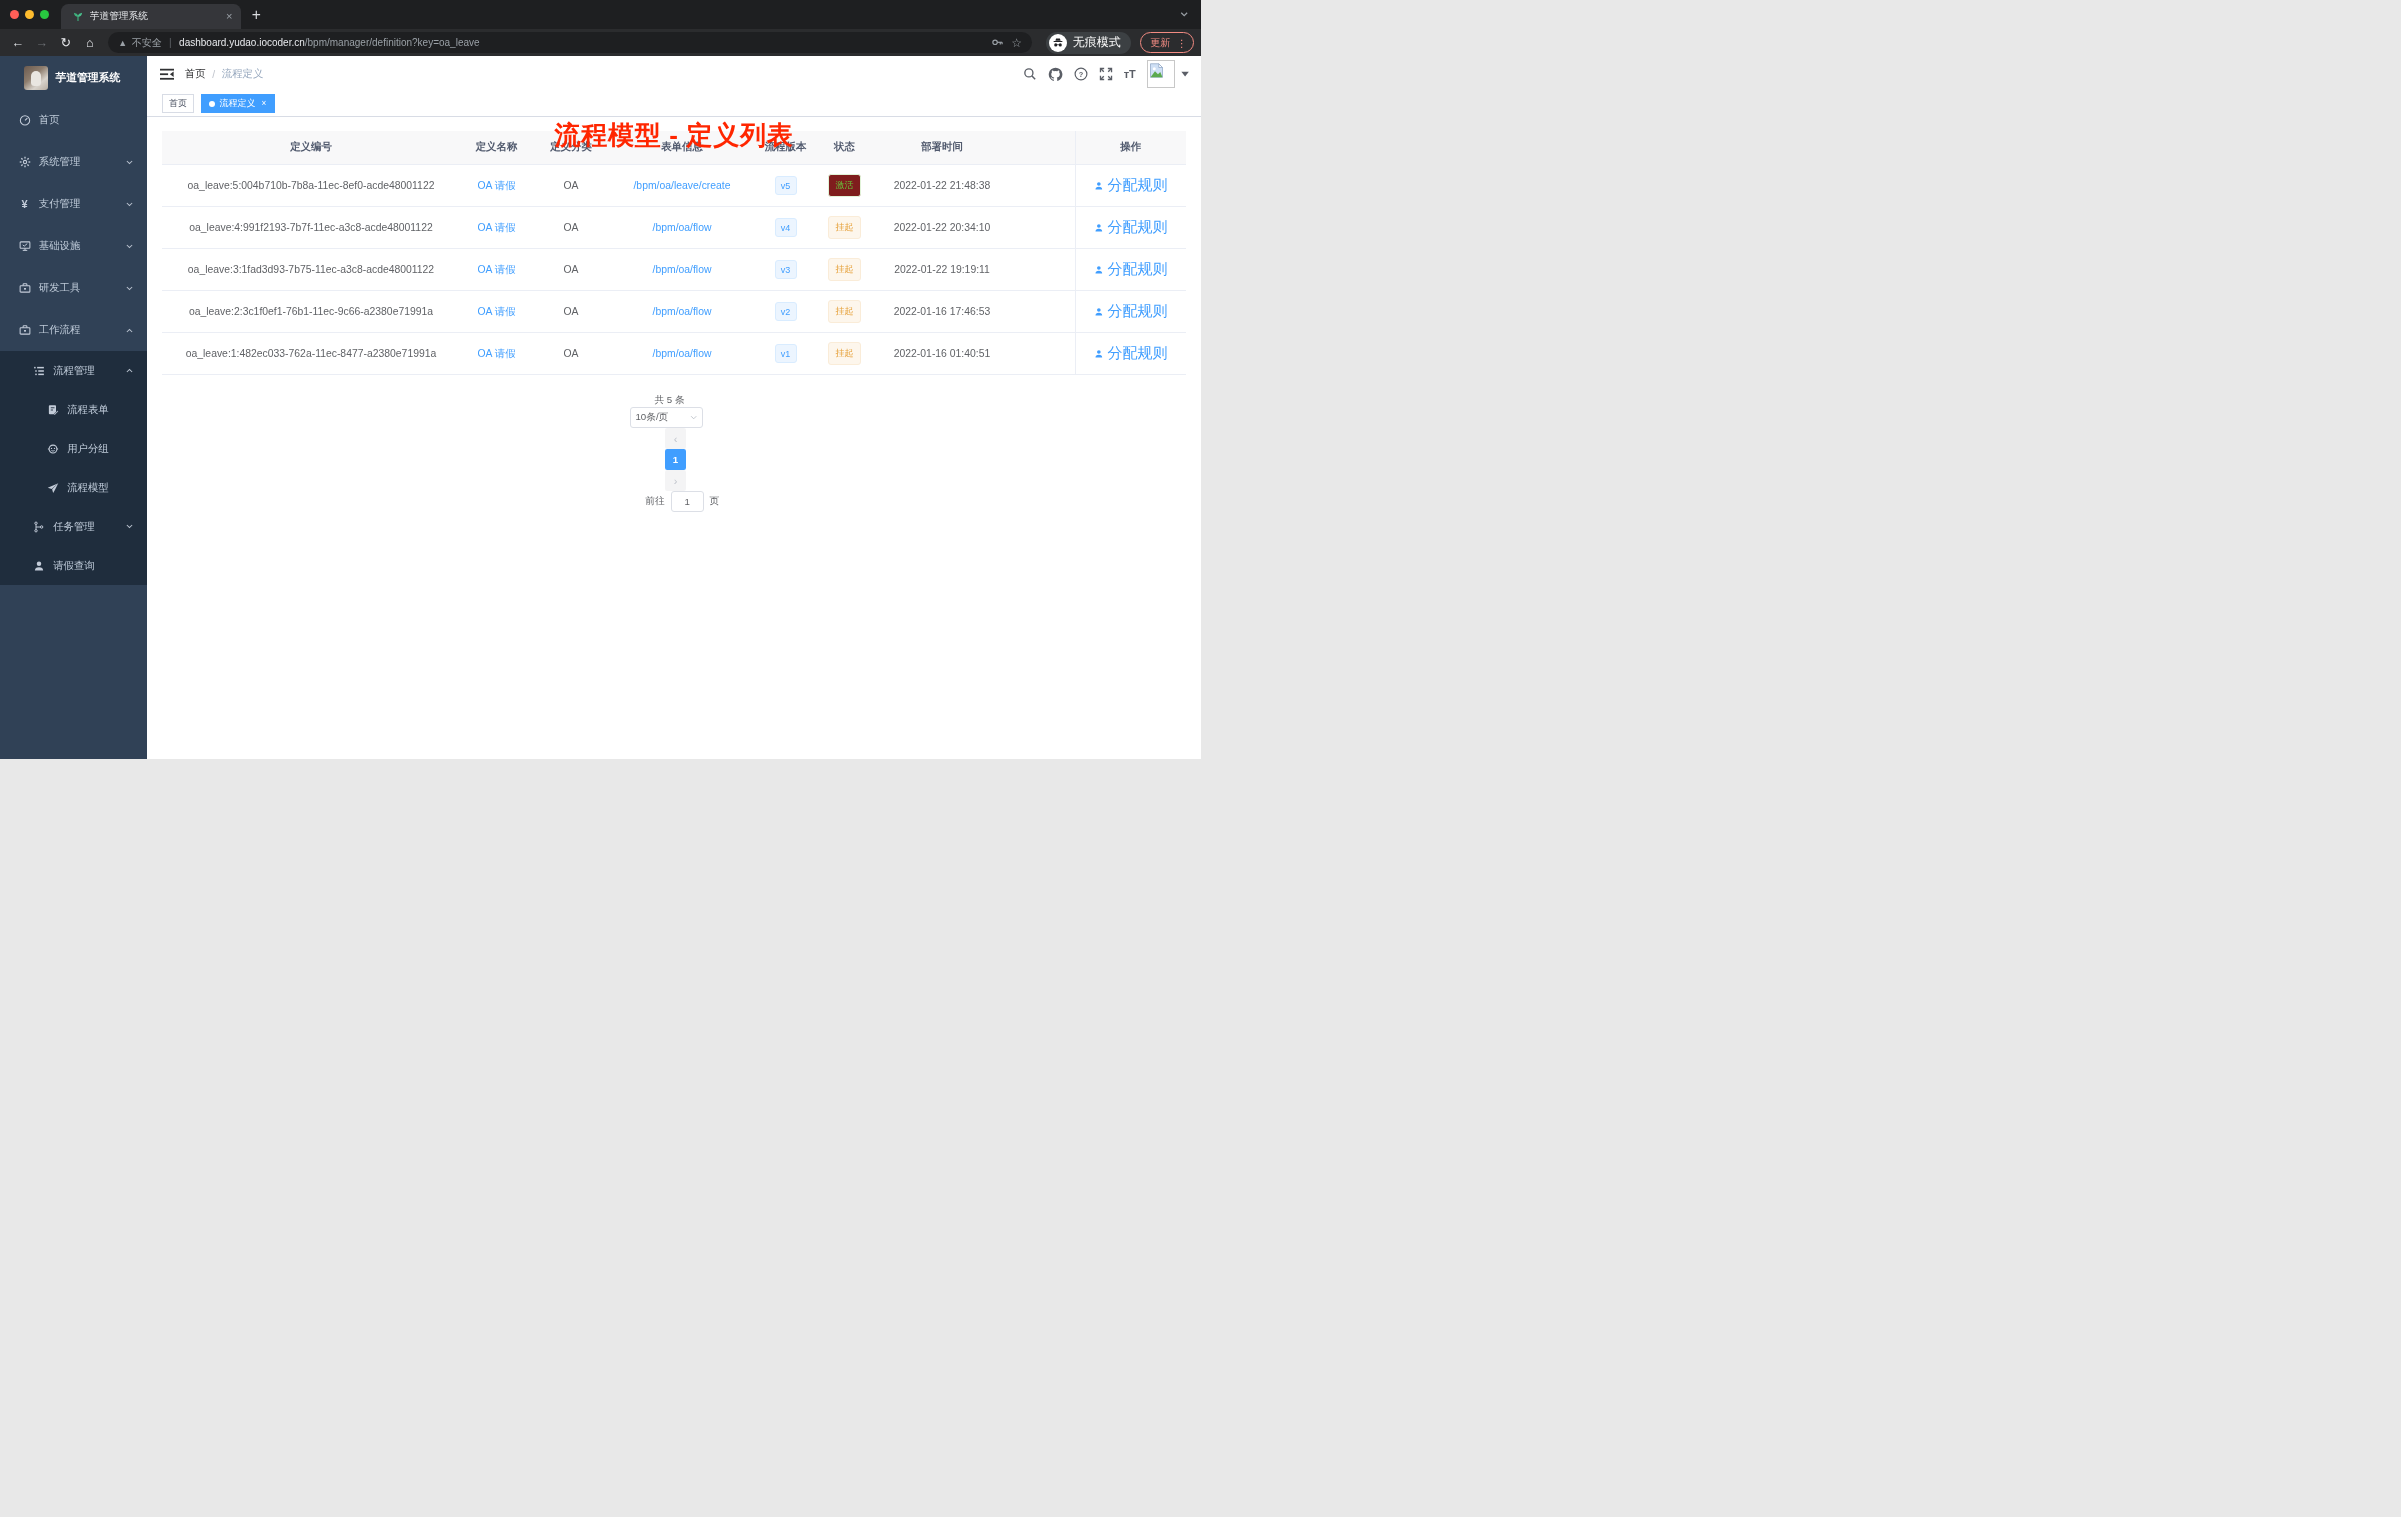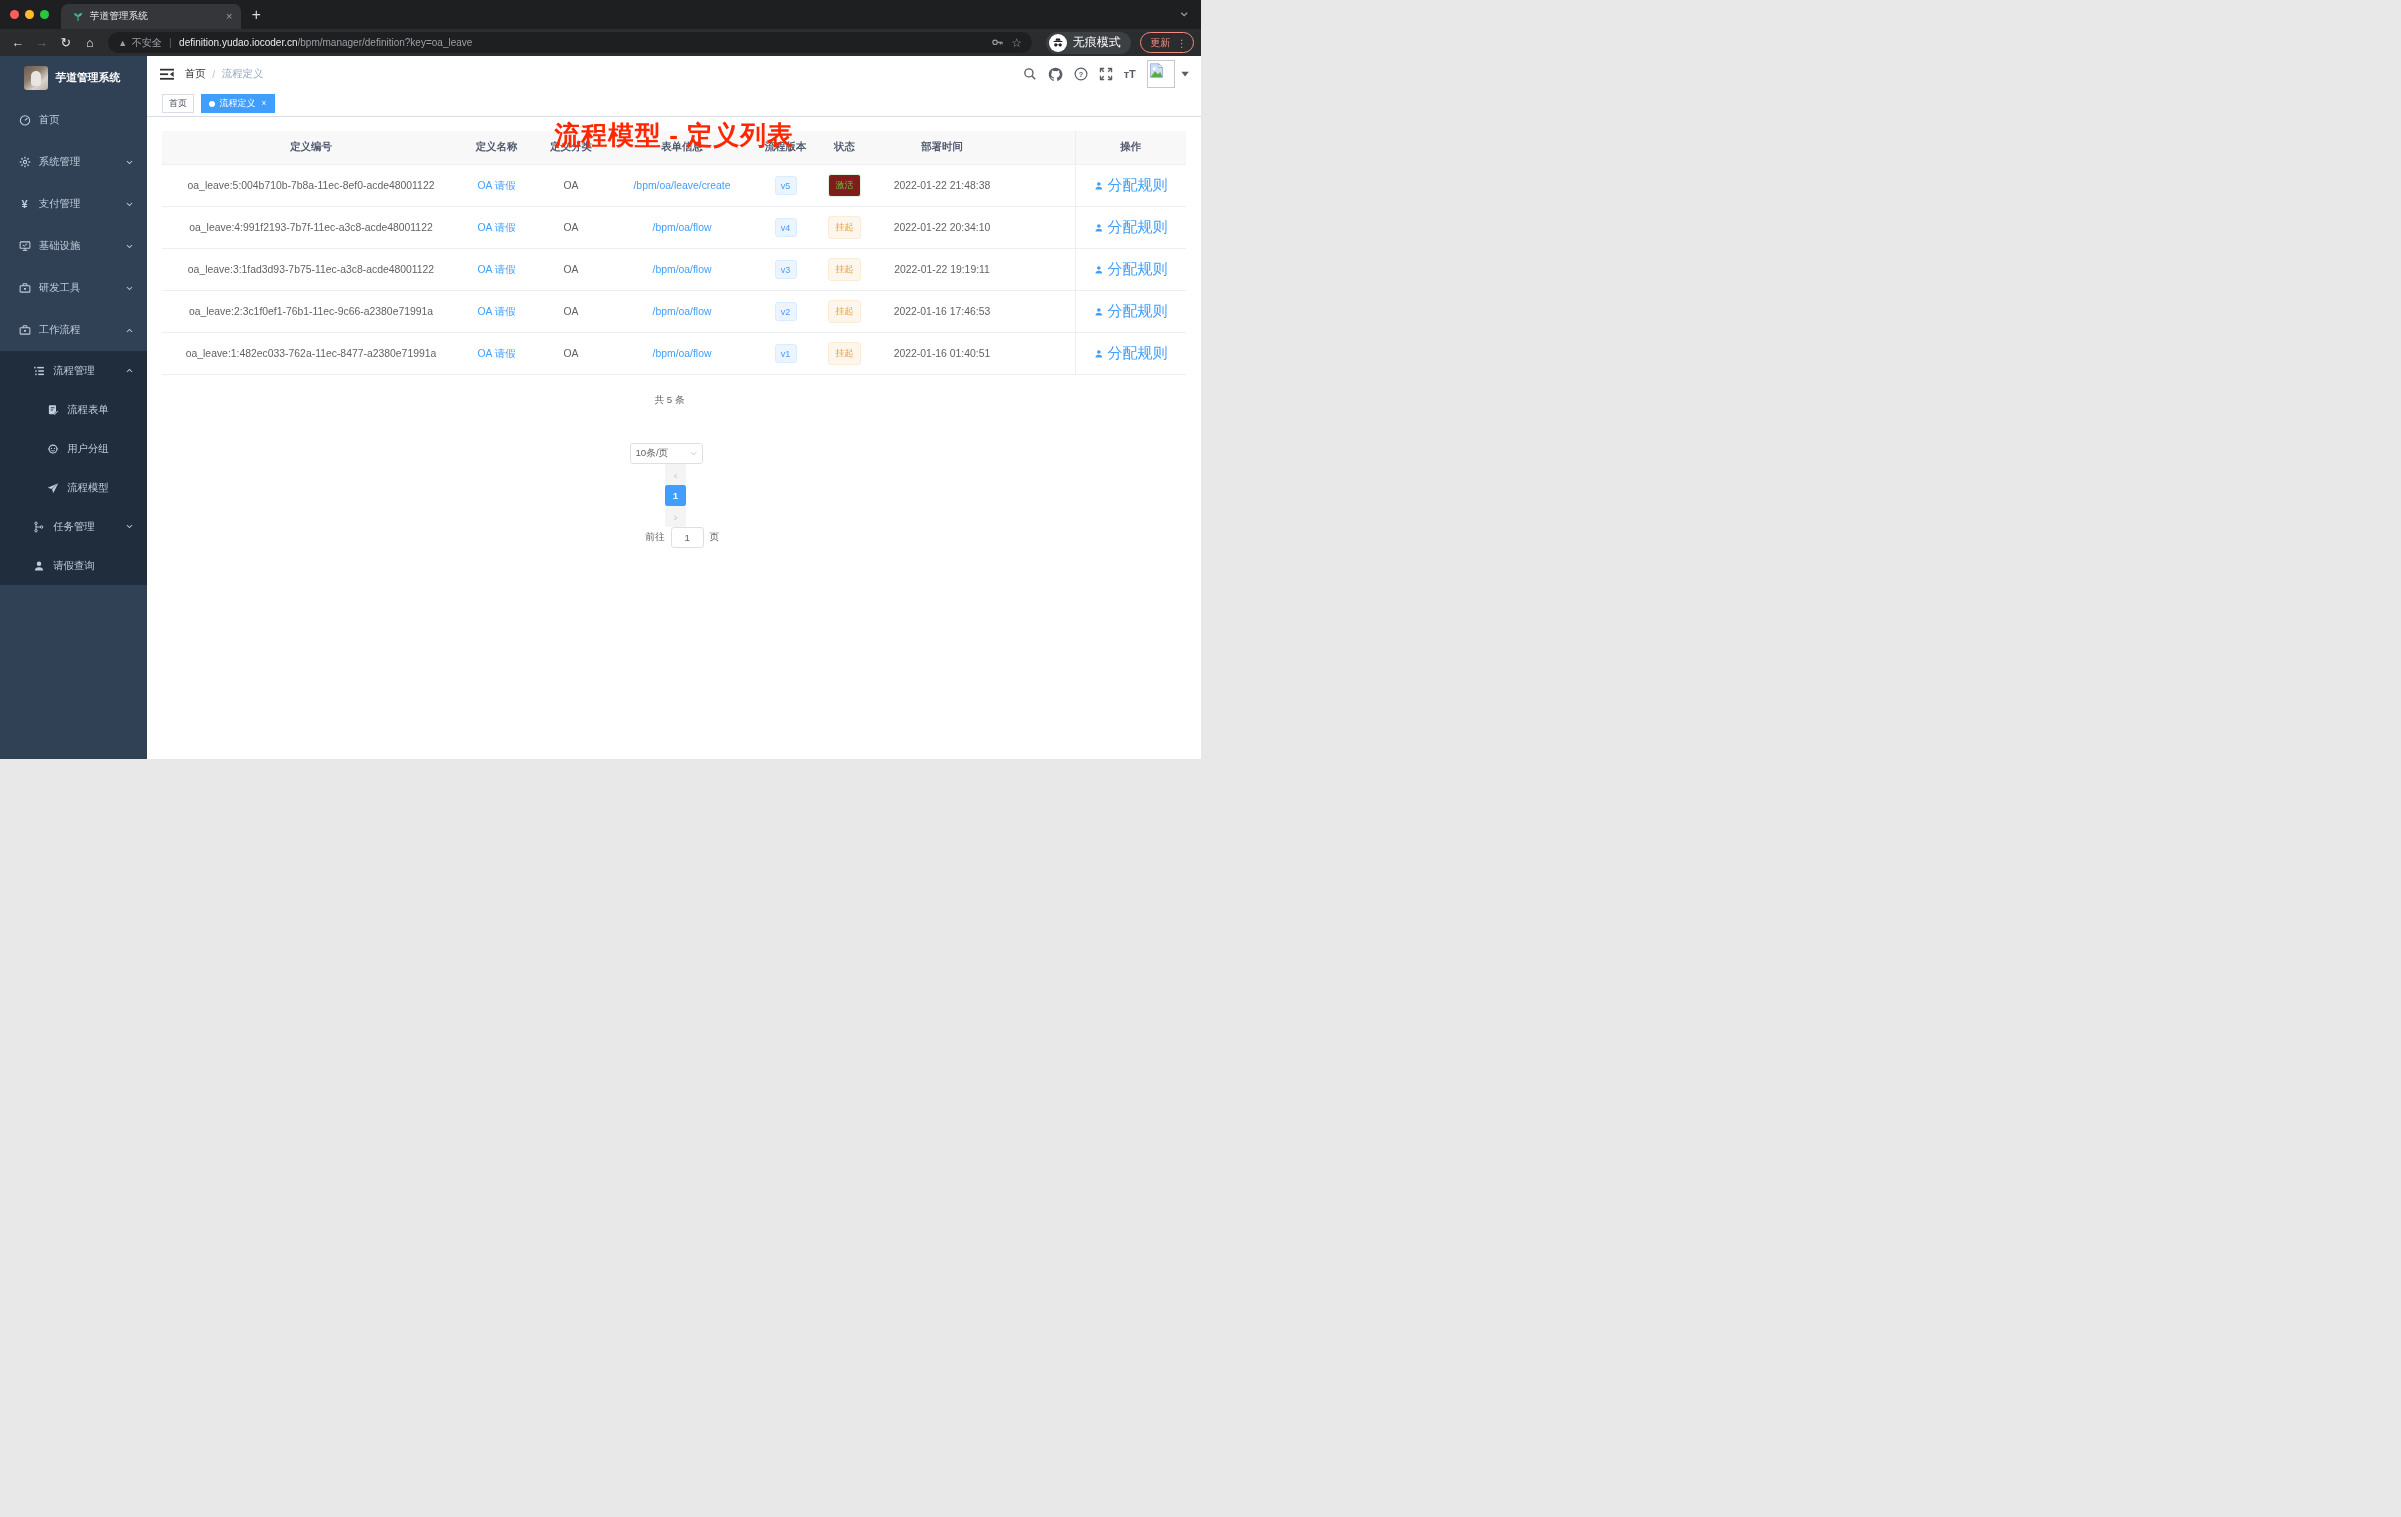--- a/index.html
+++ b/index.html
@@ -100,21 +100,21 @@
           background:#ecf5ff; border:0.7px solid #d9ecff; color:#409eff; }
   .stag { display:inline-block; padding:3.7px 6.7px; font-size:9px; border-radius:3px; }
   .stag.green { background:#7f1d1d; border:0.7px solid #e1f3d8; color:#67c23a; }
   .stag.orange { background:#fdf6ec; border:0.7px solid #faecd8; color:#e6a23c; }
   .oplink { color:#409eff; font-size:15px; display:inline-flex; align-items:center; gap:3.7px; cursor:pointer; }
 
   .pagination { display:flex; align-items:center; justify-content:flex-end; gap:0; margin-top:19.3px;
                 font-size:9.7px; color:#606266; padding-right:1.5px;flex-direction:column; }
   .pg-total { margin-right:7.4px; }
   .pg-select { width:73px; height:21px; border:0.7px solid #dcdfe6; border-radius:3px; display:flex;
-               align-items:center; justify-content:center; gap:22px; color:#606266; cursor:pointer; margin-right:13.4px;margin-top:36px; }
+               align-items:center; justify-content:center; gap:22px; color:#606266; cursor:pointer; margin-right:13.4px; }
   .pg-select .caret { color:#c0c4cc; display:flex; }
   .pg-btn { width:21px; height:21px; border-radius:2.2px; background:#f4f4f5; color:#c0c4cc;
             display:flex; align-items:center; justify-content:center; font-size:11px; margin-left:4.5px; cursor:default; }
   .pg-page { width:21px; height:21px; border-radius:2.2px; background:#409eff; color:#fff; font-weight:bold;
              display:flex; align-items:center; justify-content:center; font-size:9.7px; margin-left:4.5px; cursor:pointer; }
   .pg-goto { margin-left:18px; display:flex; align-items:center; gap:6px; }
   .pg-input { width:33px; height:21px; border:0.7px solid #dcdfe6; border-radius:3px; text-align:center;
               font-size:9.7px; color:#606266; outline:none; font-family:inherit; }
 
   svg { display:block; }
@@ -153,21 +153,21 @@
 
   <div class="toolbar">
     <span class="navbtn">←</span>
     <span class="navbtn disabled">→</span>
     <span class="navbtn">↻</span>
     <span class="navbtn">⌂</span>
     <div class="urlbar">
       <span class="warn">▲</span>
       <span class="sec">不安全</span>
       <span class="sep">|</span>
-      <span class="domain">definition.yudao.iocoder.cn</span>
+      <span class="domain">dashboard.yudao.iocoder.cn</span>
         <span class="path">/bpm/manager/definition?key=oa_leave</span>
       <span class="spacer"></span>
       <span class="urlicon">
         <svg width="12.6" height="12.6" viewBox="0 0 17 17">
             <circle cx="5.5" cy="8.5" r="3" fill="none" stroke="currentColor" stroke-width="1.6"></circle>
             <line x1="8.5" y1="8.5" x2="15" y2="8.5" stroke="currentColor" stroke-width="1.6"></line>
             <line x1="12.5" y1="8.5" x2="12.5" y2="11.5" stroke="currentColor" stroke-width="1.6"></line>
             <line x1="15" y1="8.5" x2="15" y2="11" stroke="currentColor" stroke-width="1.6"></line>
           </svg>
       </span>

